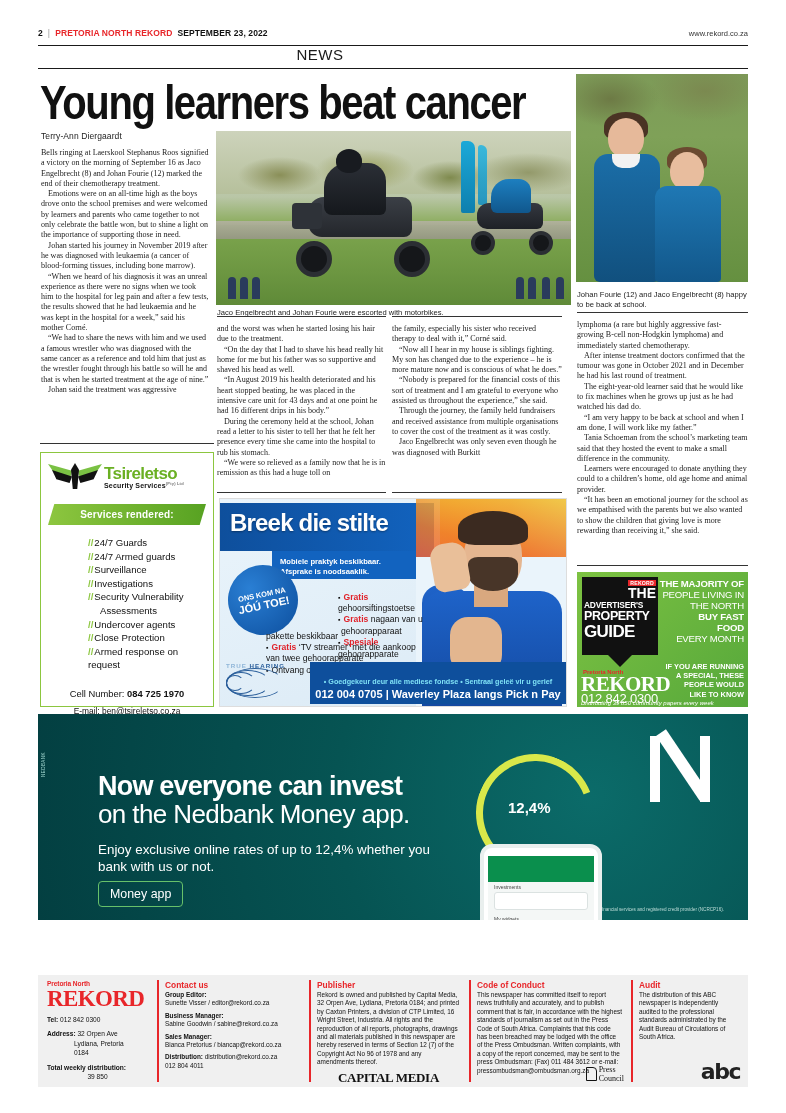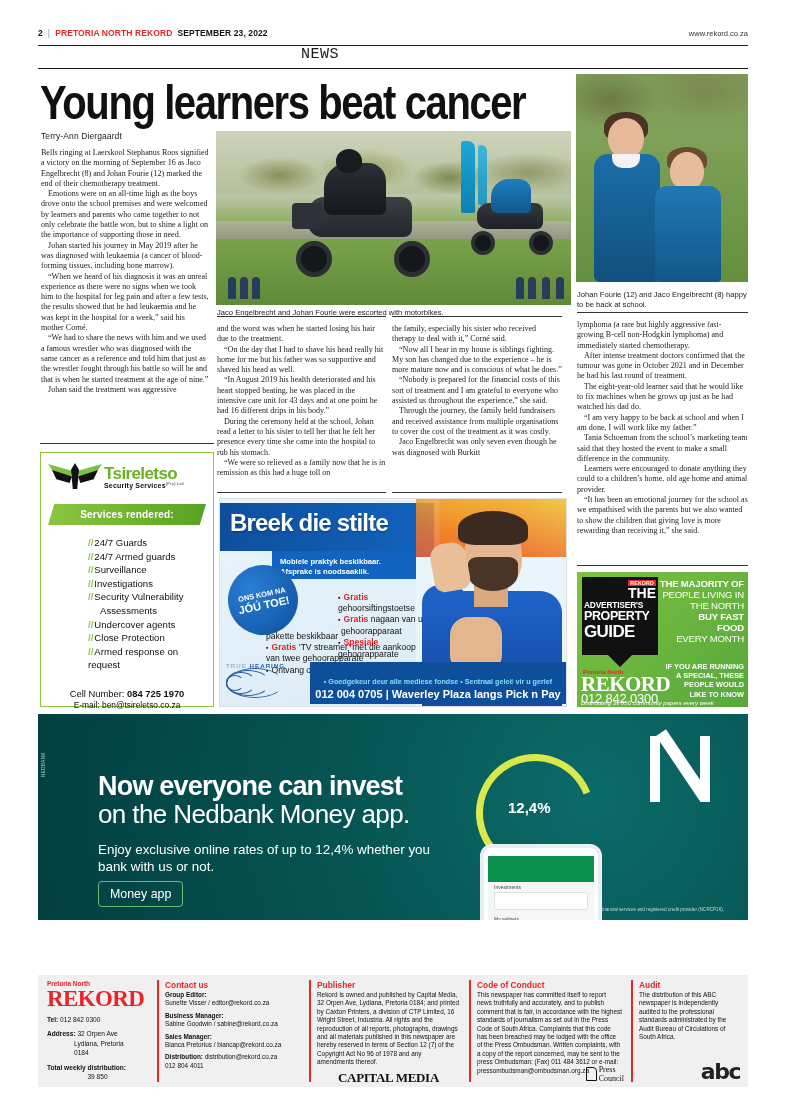--- a/index.html
+++ b/index.html
@@ -23,21 +23,21 @@
   .pg-sep { color:#999; font-weight:normal;}
   .paper-name { color:#e8262a; font-weight:bold; }
   .issue-date { color:#111; font-weight:bold; }
   .top-right { font-size:7.5px; color:#333; }
 
   .rule { position:absolute; left:38px; width:710px; background:#1a1a1a; }
   .rule-1 { top:45px; height:1px; }
   .rule-2 { top:68px; height:1px; }
   .section-title {
     position:absolute; left:0; top:46px; width:640px;
-    text-align:center; font-family:Liberation Mono, monospace;
+    text-align:center; font-family:Liberation Sans, sans-serif;
     font-size:15px; letter-spacing:0.5px; color:#1a1a1a;
   }
 
   
   .headline {
     position:absolute; left:40px; top:77px; width:540px;
     font-family:"Liberation Sans", sans-serif;
     font-weight:bold; font-size:40px; line-height:44px;
     letter-spacing:-1.4px; color:#111;
     transform: scaleY(1.18); transform-origin: left top;
@@ -166,21 +166,21 @@
   .tsir-banner span { color:#fff; font-weight:bold; font-size:10px; letter-spacing:0.2px; }
   .tsir-banner::after { content:""; position:absolute; left:0; bottom:-3px; width:100%; height:3px; background:#111; opacity:.6;
      clip-path: polygon(2% 0,100% 0,98% 100%,0 100%); }
   .tsir-list { margin-top:11px; }
   .tsir-list li { list-style:none; font-size:9.6px; line-height:13.6px; color:#111; }
   .tsir-list li::before { content:"//"; color:#8cc63f; font-weight:bold; margin-right:1px; }
   .tsir-list li.cont::before { content:""; margin-left:11px; }
   .tsir-contact { margin-top:14px; text-align:center; }
   .tsir-cell { font-size:9.4px; color:#111; }
   .tsir-cell b { font-weight:bold; }
-  .tsir-mail { font-size:8.4px; color:#111; margin-top:1px; }
+  .tsir-mail { font-size:8.4px; color:#111; margin-top:7px; }
 
   
   .ad-hearing {
     position:absolute; left:219px; top:498px; width:348px; height:209px;
     background:#fff; overflow:hidden; border:1px solid #ddd;
   }
   .hr-rainbow { position:absolute; left:0; top:0; width:100%; height:58px;
      background:linear-gradient(90deg,#17a5db 0%,#4ab3d6 18%,#9dcf7e 34%,#f3e53f 52%,#f6a02a 68%,#ef3f4a 84%,#e02a8e 100%); }
   .hr-left-pan { position:absolute; left:0; top:0; width:220px; height:209px;
      background:linear-gradient(160deg,#eaf4fb,#dcebf6); }
@@ -383,21 +383,21 @@
       <div class="hair"></div>
         <div class="head"></div>
         <div class="torso"></div>
     </div>
   </div>
   <div class="caption cap-right">Johan Fourie (12) and Jaco Engelbrecht (8) happy to be back at school.</div>
 
   <div class="col col-1">
     <p class="first">Bells ringing at Laerskool Stephanus Roos signified a victory on the morning of September 16 as Jaco Engelbrecht (8) and Johan Fourie (12) marked the end of their chemotherapy treatment.</p>
     <p>Emotions were on an all-time high as the boys drove onto the school premises and were welcomed by learners and parents who came together to not only celebrate the battle won, but to shine a light on the importance of supporting those in need.</p>
-    <p>Johan started his journey in May 2019 after he was diagnosed with leukaemia (a cancer of blood-forming tissues, including bone marrow).</p>
+    <p>Johan started his journey in November 2019 after he was diagnosed with leukaemia (a cancer of blood-forming tissues, including bone marrow).</p>
     <p>“When we heard of his diagnosis it was an unreal experience as there were no signs when we took him to the hospital for leg pain and after a few tests, the results showed that he had leukaemia and he was kept in the hospital for a week,” said his mother Corné.</p>
     <p>“We had to share the news with him and we used a famous wrestler who was diagnosed with the same cancer as a reference and told him that just as the wrestler fought through his battle so will he and that is when he started treatment at the age of nine.”</p>
     <p>Johan said the treatment was aggressive</p>
   </div>
   <div class="col col-2">
     <p class="first">and the worst was when he started losing his hair due to the treatment.</p>
     <p>“On the day that I had to shave his head really hit home for me but his father was so supportive and shaved his head as well.</p>
     <p>“In August 2019 his health deteriorated and his heart stopped beating, he was placed in the intensive care unit for 43 days and at one point he had 16 different drips in his body.”</p>
     <p>During the ceremony held at the school, Johan read a letter to his sister to tell her that he felt her presence every time she came into the hospital to rub his stomach.</p>
     <p>“We were so relieved as a family now that he is in remission as this had a huge toll on</p>

